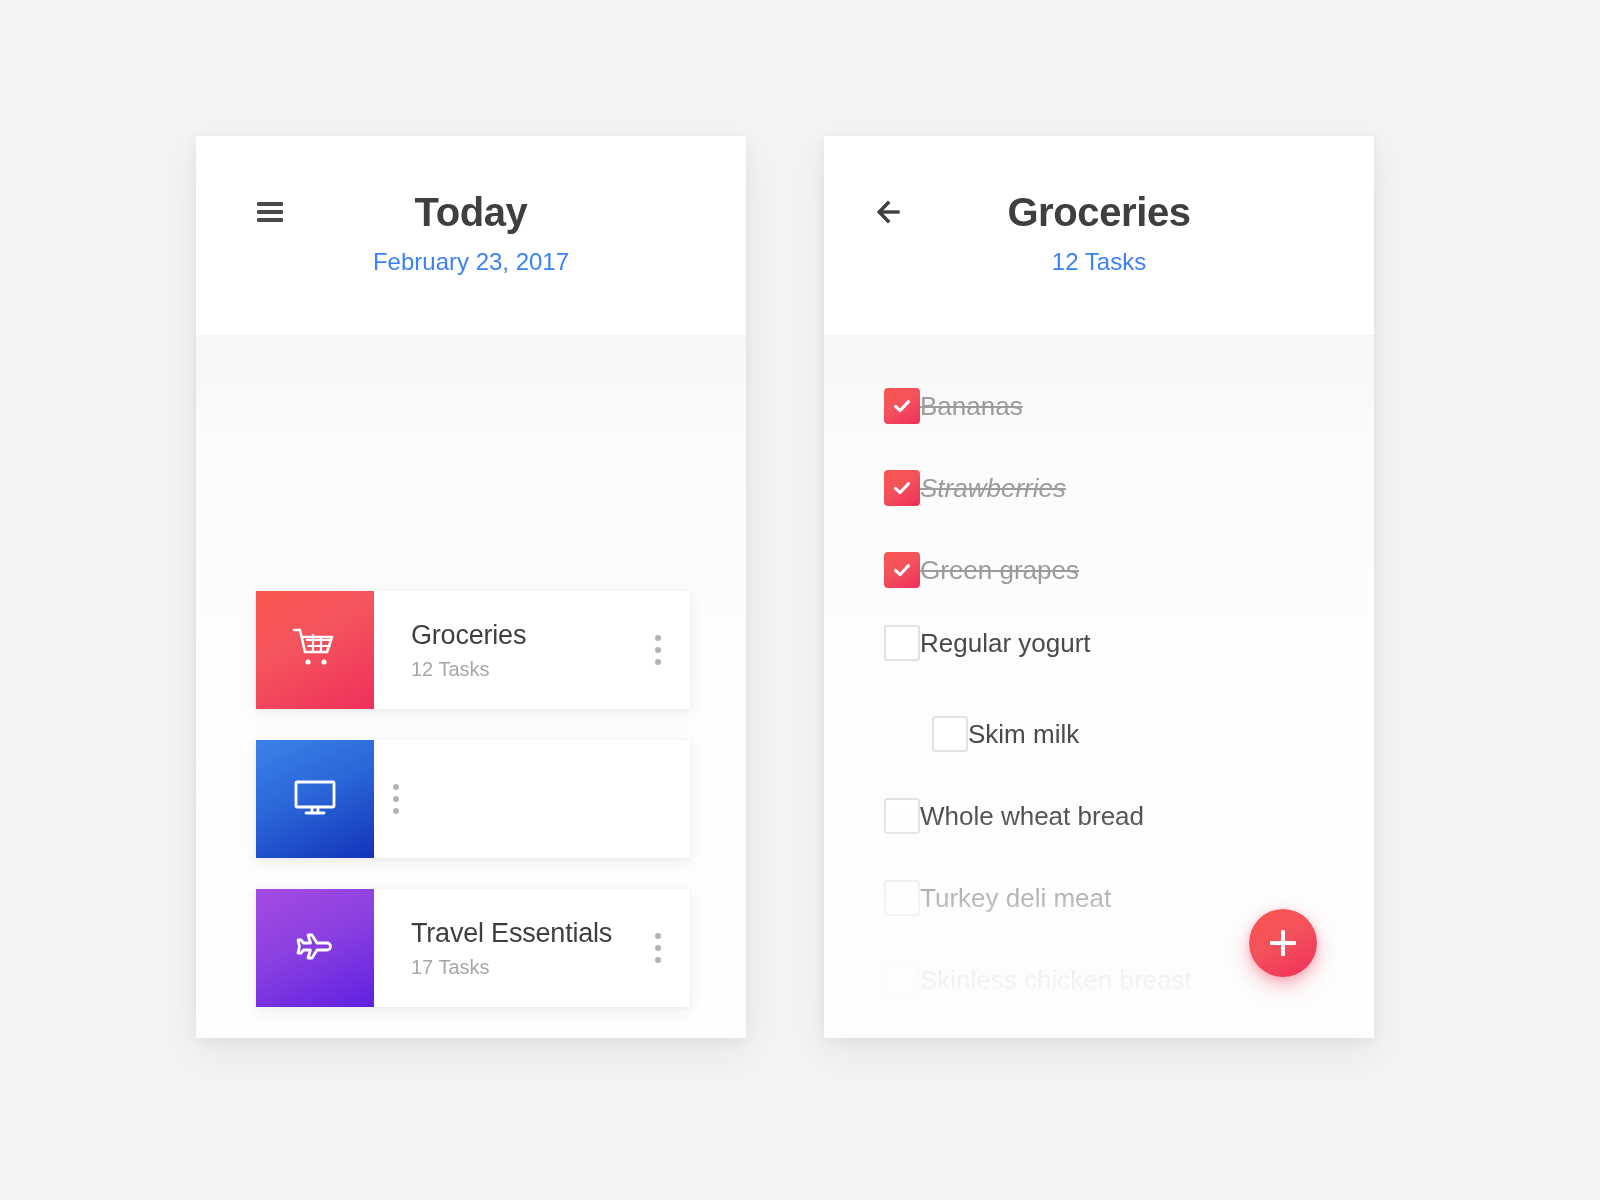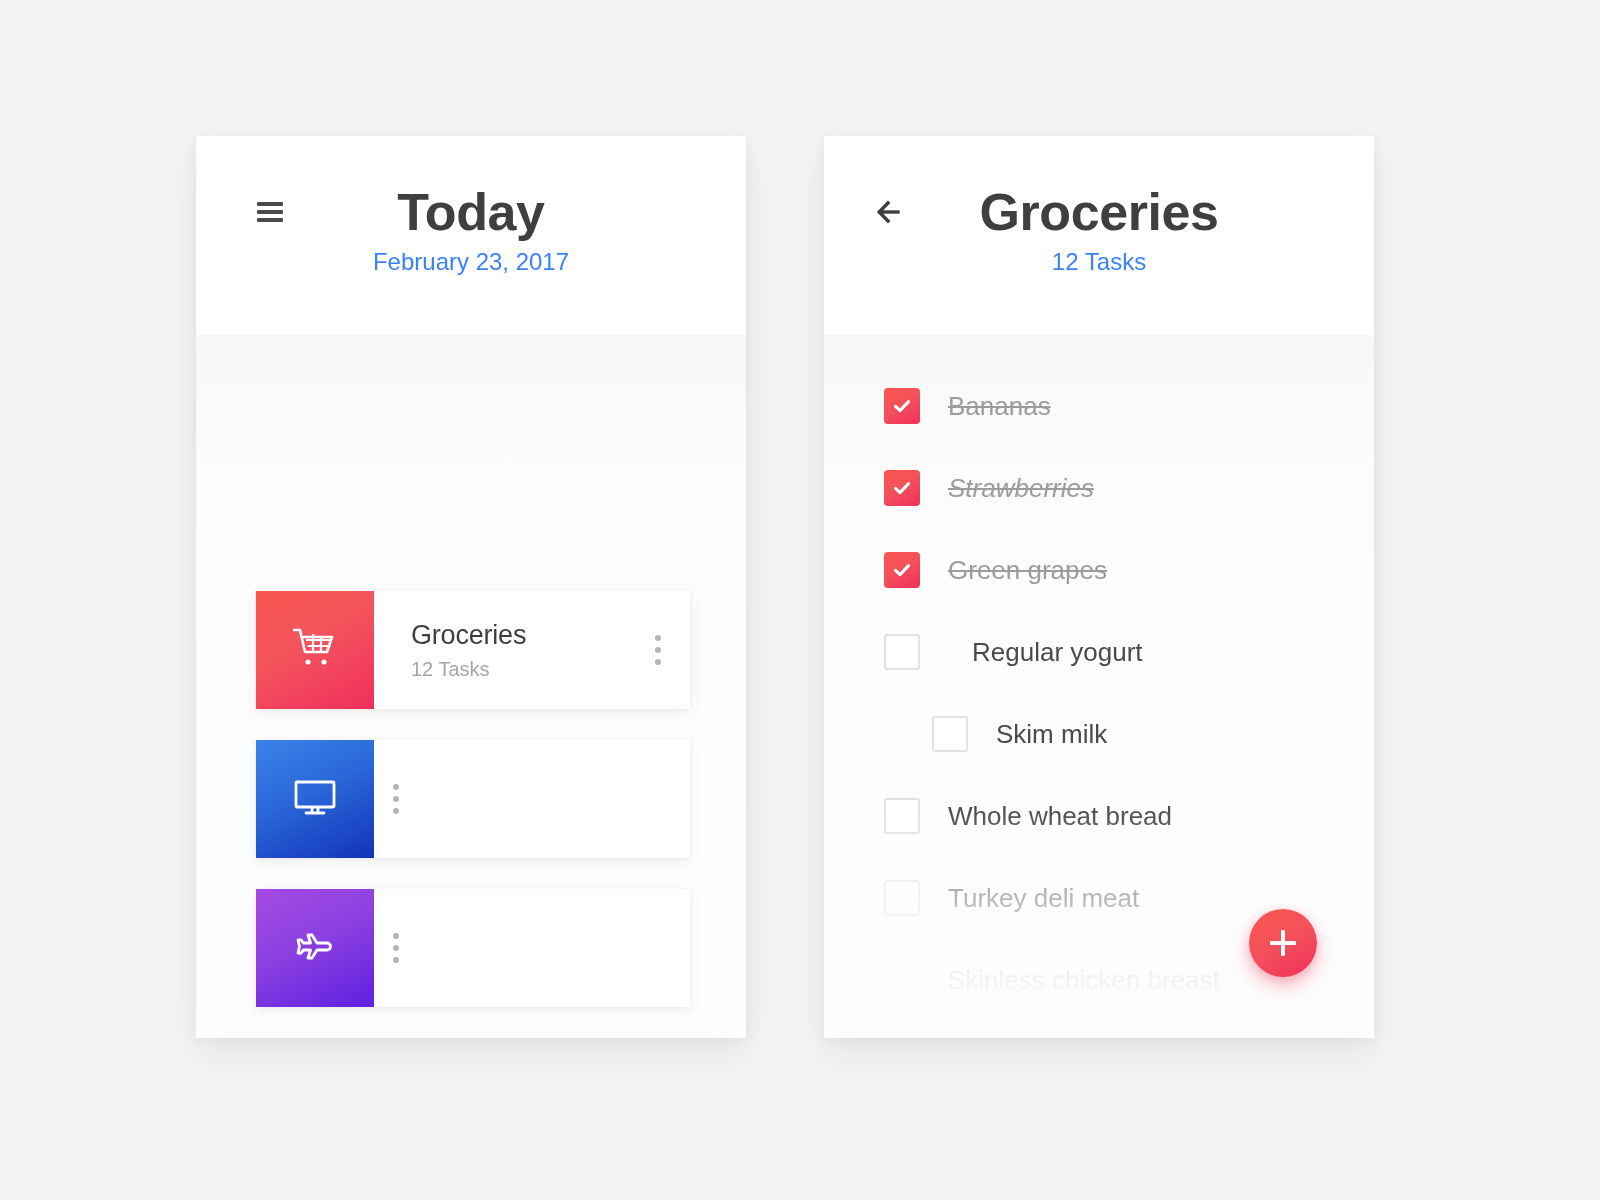--- a/index.html
+++ b/index.html
@@ -91,21 +91,21 @@
     height: 36px;
     cursor: pointer;
   }
 
   .header-title {
     position: absolute;
     left: 0;
     right: 0;
     top: 50px;
     text-align: center;
-    font-size: 52px;
+    font-size: 40px;
     font-weight: bold;
     color: #3f3f41;
     letter-spacing: -0.4px;
     line-height: 52px;
   }
   .header-sub {
     position: absolute;
     left: 0;
     right: 0;
     top: 110px;
@@ -221,21 +221,20 @@
     border-radius: 3px;
     background: #ffffff;
   }
   .checkbox.checked {
     border-radius: 4px;
     background: linear-gradient(150deg, #f9564f 0%, #f4525b 45%, #ef2f5c 100%);
   }
   .checkbox.checked svg { display: block; }
 
   .task-label {
-    margin-left: 28px;
     font-size: 26px;
     line-height: 34px;
     color: #4a4a4c;
     white-space: nowrap;
   }
   .task-row.done .task-label {
     color: #9c9c9f;
     text-decoration: line-through;
     text-decoration-thickness: 1.5px;
   }
@@ -318,20 +317,24 @@
               <i></i>
               <i></i>
             </div>
           </div>
           <div class="list-card" id="card-2">
             <div class="card-tile tile-travel">
               <span><svg width="46" height="42" viewBox="0 0 46 42" fill="none" stroke="#fff" stroke-width="2.8" stroke-linejoin="round" stroke-linecap="round">
                   <path d="M16 10 l4 0 l5 8 l10 0 a3.5 3.5 0 0 1 0 7 l-10 0 l-5 8 l-4 0 l2.5 -8 l-7 0 l-2.5 3 l-3 0 l1.5 -6.5 l-1.5 -6.5 l3 0 l2.5 3 l7 0 z"></path>
                 </svg></span>
             </div>
+            <div class="card-text">
+              <div class="card-title">Travel Essentials</div>
+              <div class="card-count">17 Tasks</div>
+            </div>
             <div class="kebab-icon">
               <i></i>
               <i></i>
               <i></i>
             </div>
           </div>
         </div>
 
     </div>
 
@@ -367,21 +370,21 @@
             <div class="task-label">Strawberries</div>
           </div>
           <div class="task-row done" style="top: 215px;">
             <div class="checkbox checked">
               <svg width="22" height="22" viewBox="0 0 22 22" fill="none">
                 <path d="M4.5 11.4 L9 15.6 L17.5 6.6" stroke="#fff" stroke-width="3" stroke-linecap="round" stroke-linejoin="round"></path>
               </svg>
             </div>
             <div class="task-label">Green grapes</div>
           </div>
-          <div class="task-row" style="top: 297px; gap: 24px;">
+          <div class="task-row" style="top: 288px;">
             <div class="checkbox unchecked"></div>
             <div class="task-label">Regular yogurt</div>
           </div>
           <div class="task-row" style="top: 379px; padding-left: 48px;">
             <div class="checkbox unchecked"></div>
             <div class="task-label">Skim milk</div>
           </div>
           <div class="task-row" style="top: 461px;">
             <div class="checkbox unchecked"></div>
             <div class="task-label">Whole wheat bread</div>

